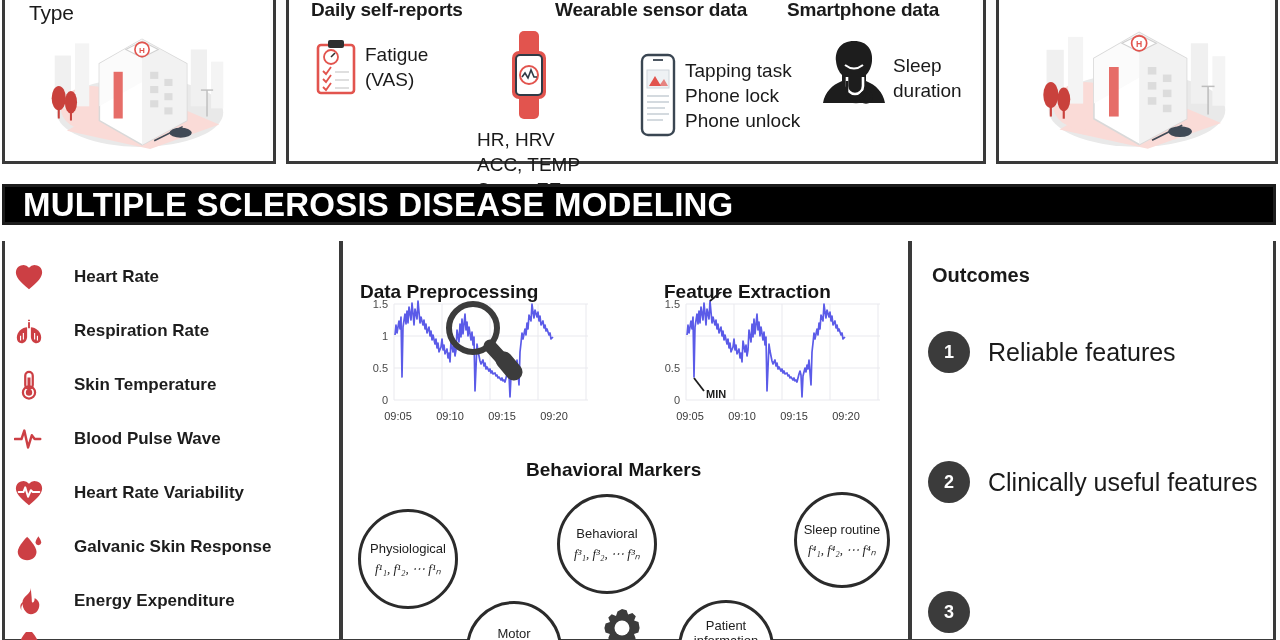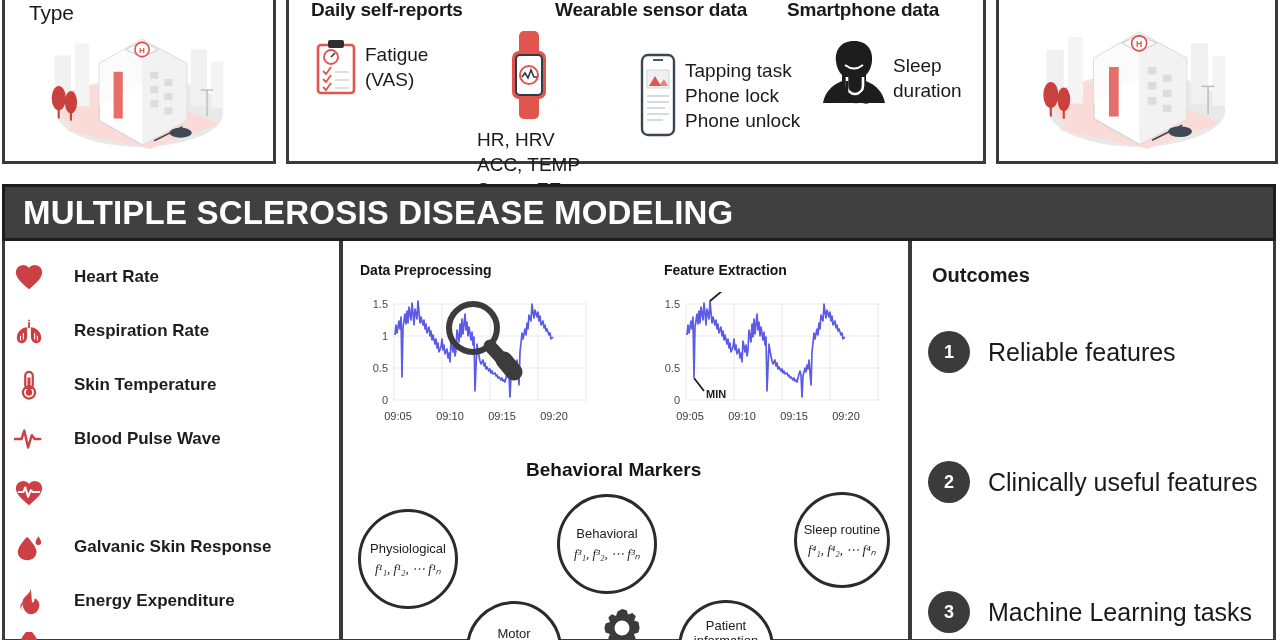--- a/index.html
+++ b/index.html
@@ -13,41 +13,41 @@
   .tp-mid{left:286px;width:700px;}
   .tp-right{left:996px;width:282px;}
 
   .tp-title{position:absolute;font-weight:bold;font-size:19px;letter-spacing:-0.2px;color:#1a1a1a;white-space:nowrap;}
 
   .mid-cols{position:absolute;left:0;top:34px;width:100%;height:132px;padding-left:40px;}
   .mcol{position:absolute;top:0;display:flex;align-items:center;gap:8px;}
   .mtext{font-size:19px;line-height:25px;color:#1a1a1a;white-space:nowrap;}
 
   
-  .titlebar{position:absolute;left:2px;top:184px;width:1274px;height:57px;background:#404040;
+  .titlebar{position:absolute;left:2px;top:184px;width:1274px;height:41px;background:#000000;
             border:3px solid #1d1d1d;box-sizing:border-box;display:flex;align-items:center;}
   .titlebar h1{margin:0 0 0 18px;color:#fff;font-size:33px;font-weight:bold;letter-spacing:0.2px;
                font-family:"Liberation Sans",sans-serif;}
 
   
   .body-frame{position:absolute;left:2px;top:241px;width:1274px;height:401px;
               border:3px solid #3a3a3a;border-top:none;box-sizing:border-box;background:#fff;}
   .vdiv{position:absolute;top:241px;width:4px;height:399px;background:#3a3a3a;}
   .vdiv-a{left:339px;}
   .vdiv-b{left:908px;}
 
   
   .sidebar{position:absolute;left:6px;top:246px;width:332px;height:394px;}
   .srow{position:absolute;left:8px;display:flex;align-items:center;gap:30px;height:30px;}
   .srow .lbl{font-size:17px;font-weight:bold;color:#1d1d1d;white-space:nowrap;}
   .ic{width:30px;height:30px;display:block;flex:0 0 30px;}
 
   
   .center{position:absolute;left:344px;top:244px;width:562px;height:396px;}
-  .chart-title{position:absolute;font-weight:bold;font-size:14px;color:#151515;white-space:nowrap;}
+  .chart-title{position:absolute;font-weight:bold;font-size:19px;color:#151515;white-space:nowrap;margin-top:19px;}
   .chartbox{position:absolute;}
   .bm-title{position:absolute;font-weight:bold;font-size:19px;color:#151515;white-space:nowrap;}
 
   .bubble{position:absolute;border:3px solid #2b2b2b;border-radius:50%;background:#fff;
           display:flex;flex-direction:column;align-items:center;justify-content:center;box-sizing:border-box;}
   .bubble .bl{font-size:13px;color:#1d1d1d;text-align:center;line-height:15px;}
   .bubble .bf{font-size:13px;color:#1d1d1d;font-family:"Liberation Serif",serif;font-style:italic;margin-top:3px;white-space:nowrap;}
 
   
   .outcomes{position:absolute;left:914px;top:246px;width:362px;height:394px;}
@@ -281,20 +281,21 @@
         <path d="M1 16 H8 l3 -9 l4 18 l4 -13 l3 4 h6" fill="none" stroke="#cc3f44" stroke-width="2.6" stroke-linecap="round" stroke-linejoin="round"></path>
       </svg>
       <span class="lbl">Blood Pulse Wave</span>
     </div>
 
     <div class="srow" style="top:232px;">
       <svg class="ic" viewBox="0 0 32 32">
         <path d="M16 29 C6 21 2 16 2 11 A8 8 0 0 1 16 6 A8 8 0 0 1 30 11 C30 16 26 21 16 29 Z" fill="#cc3f44"></path>
         <path d="M5 15 H10 l2 -5 l3 10 l3 -7 l2 2 h7" fill="none" stroke="#fff" stroke-width="2.1" stroke-linecap="round" stroke-linejoin="round"></path>
       </svg>
+      <span class="lbl">Heart Rate Variability</span>
     </div>
 
     <div class="srow" style="top:286px;">
       <svg class="ic" viewBox="0 0 32 32">
         <path d="M14 30 C8 30 4 26 4 21 C4 15 14 5 14 5 C14 5 24 15 24 21 C24 26 20 30 14 30 Z" fill="#cc3f44"></path>
         <path d="M26 14 C24 14 23 12.6 23 11 C23 9 26 4.5 26 4.5 C26 4.5 29 9 29 11 C29 12.6 28 14 26 14 Z" fill="#cc3f44"></path>
       </svg>
       <span class="lbl">Galvanic Skin Response</span>
     </div>
 
@@ -412,17 +413,16 @@
       <div class="olabel">Reliable features</div>
     </div>
 
     <div class="orow" style="top:215px;">
       <div class="obadge">2</div>
       <div class="olabel">Clinically useful features</div>
     </div>
 
     <div class="orow" style="top:345px;">
       <div class="obadge">3</div>
-      <div class="olabel">Machine Learning tasks</div>
     </div>
   </div>
 
 </div>
 
 </body></html>

